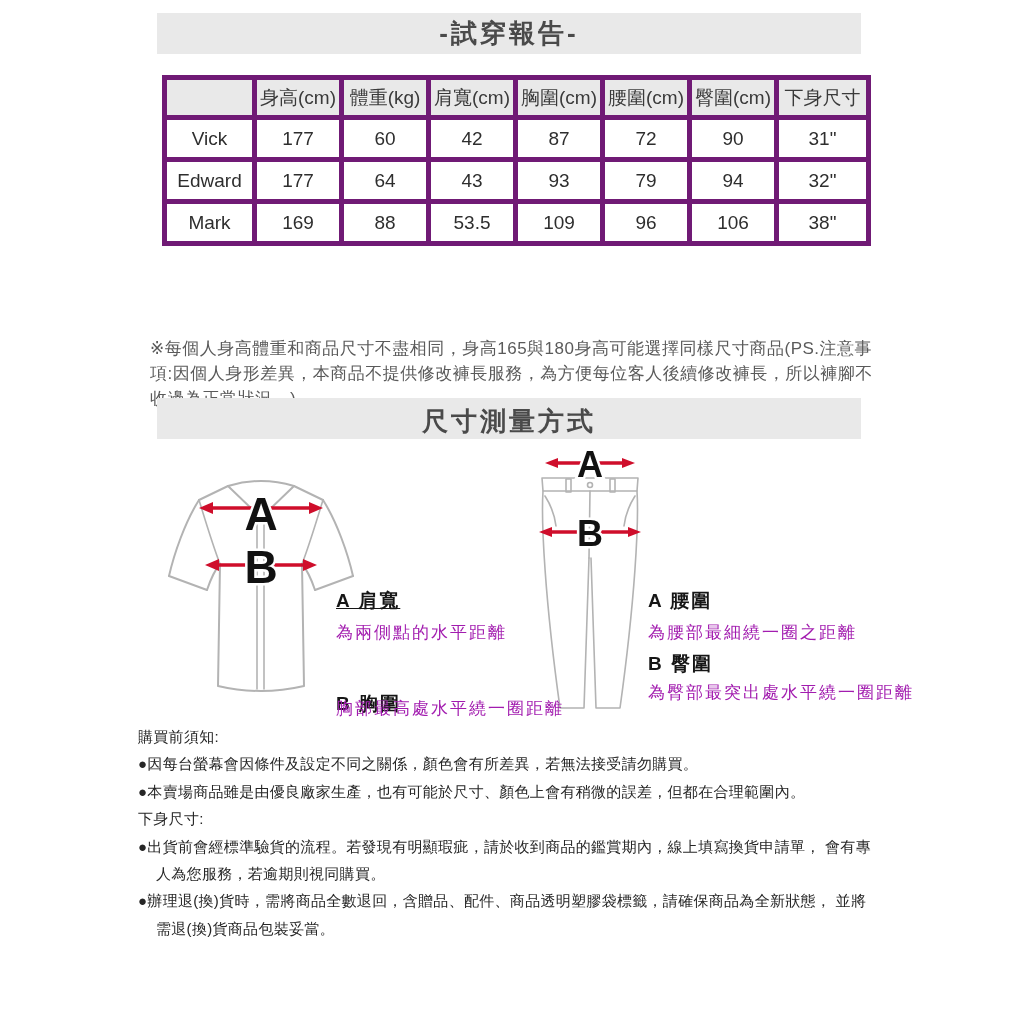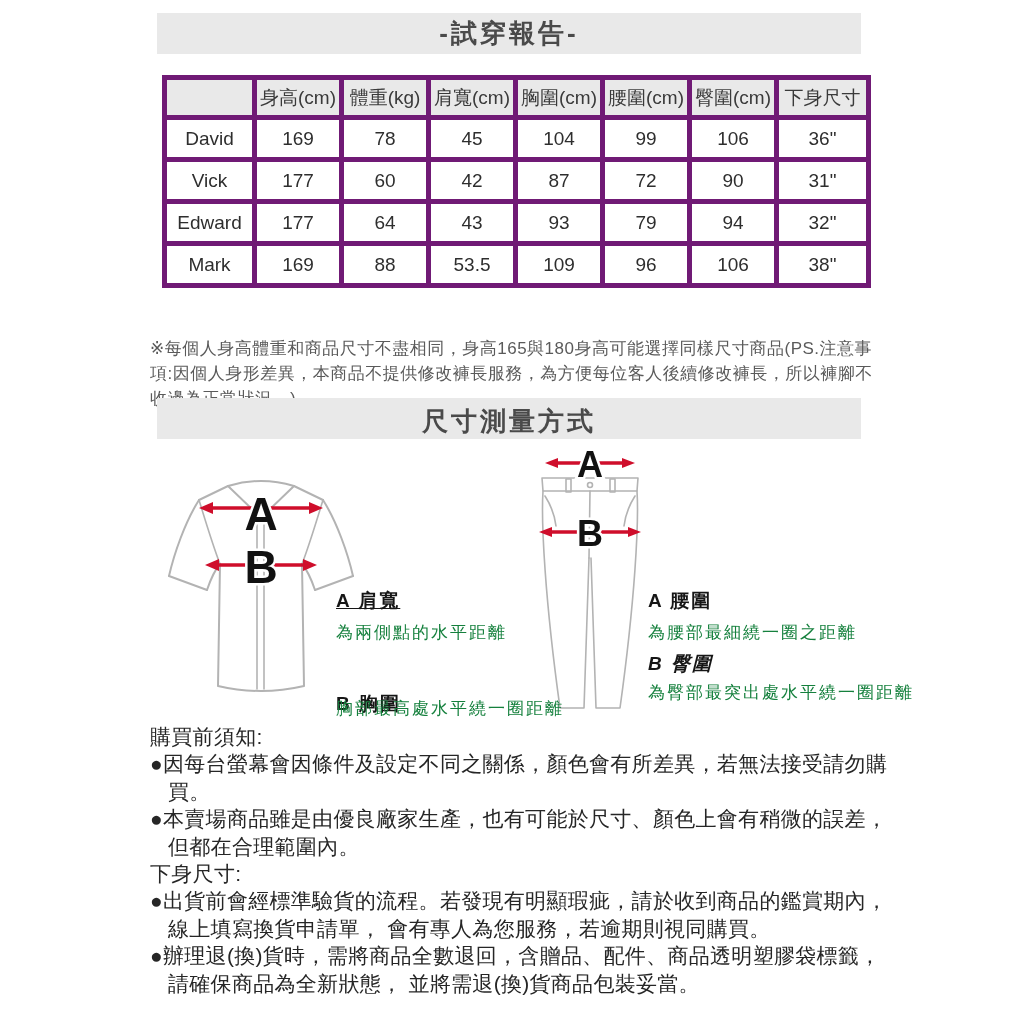--- a/index.html
+++ b/index.html
@@ -49,38 +49,38 @@
   }
 
   
   .m-label {
     position: absolute;
     font-size: 19px; font-weight: bold; color: #161616;
     letter-spacing: 2px; white-space: nowrap;
   }
   .m-desc {
     position: absolute;
-    font-size: 17px; color: #15803d;
+    font-size: 17px; color: #a21caf;
     letter-spacing: 2px; white-space: nowrap;
   }
   .svg-abs { position: absolute; }
   .garment { fill: none; stroke: #b3b3b3; stroke-width: 2; stroke-linejoin: round; stroke-linecap: round; }
   .garment-thin { fill: none; stroke: #b3b3b3; stroke-width: 1.6; stroke-linejoin: round; stroke-linecap: round; }
   .arrow-line { stroke-width: 3.4; fill: none; }
   .arrow-head { stroke: none; }
   .arrow-letter {
     font-family: "Liberation Sans", "DejaVu Sans", sans-serif;
     font-weight: bold; fill: #111111;
     paint-order: stroke; stroke: #ffffff; stroke-width: 5px;
   }
 
   
   .notices {
-    position: absolute; left: 150px; top: 723px; width: 742px;
-    font-size: 21px; line-height: 27.4px; color: #262626;
+    position: absolute; left: 138px; top: 723px; width: 742px;
+    font-size: 15px; line-height: 27.4px; color: #262626;
     letter-spacing: 0.3px;
   }
   .notices p { margin: 0; }
   .notices p.bullet { padding-left: 18px; text-indent: -18px; }
 </style>
 </head>
 <body>
 
 <div id="title-bar" class="gray-bar">
   <span>-試穿報告-</span>
@@ -104,30 +104,20 @@
       <th>體重(kg)</th>
       <th>肩寬(cm)</th>
       <th>胸圍(cm)</th>
       <th>腰圍(cm)</th>
       <th>臀圍(cm)</th>
       <th>下身尺寸</th>
     </tr>
   </thead>
   <tbody>
     <tr>
-      <td>David</td>
-      <td>169</td>
-      <td>78</td>
-      <td>45</td>
-      <td>104</td>
-      <td>99</td>
-      <td>106</td>
-      <td>36"</td>
-    </tr>
-    <tr>
       <td>Vick</td>
       <td>177</td>
       <td>60</td>
       <td>42</td>
       <td>87</td>
       <td>72</td>
       <td>90</td>
       <td>31"</td>
     </tr>
     <tr>
@@ -230,21 +220,21 @@
   </g>
 </svg>
 
 <div class="m-label" style="left:336px; top:588px;text-decoration:underline;">A 肩寬</div>
 <div class="m-desc" style="left:336px; top:621px;">為兩側點的水平距離</div>
 <div class="m-label" style="left:336px; top:651px;margin-top:40px;">B 胸圍</div>
 <div class="m-desc" style="left:336px; top:697px;">胸部最高處水平繞一圈距離</div>
 
 <div class="m-label" style="left:648px; top:588px;">A 腰圍</div>
 <div class="m-desc" style="left:648px; top:621px;text-align:center;">為腰部最細繞一圈之距離</div>
-<div class="m-label" style="left:648px; top:651px;font-style:italic;">B 臀圍</div>
+<div class="m-label" style="left:648px; top:651px;">B 臀圍</div>
 <div class="m-desc" style="left:648px; top:681px;">為臀部最突出處水平繞一圈距離</div>
 
 <div class="notices">
   <p>購買前須知:</p>
   <p class="bullet">●因每台螢幕會因條件及設定不同之關係，顏色會有所差異，若無法接受請勿購買。</p>
   <p class="bullet">●本賣場商品雖是由優良廠家生產，也有可能於尺寸、顏色上會有稍微的誤差，但都在合理範圍內。</p>
   <p>下身尺寸:</p>
   <p class="bullet">●出貨前會經標準驗貨的流程。若發現有明顯瑕疵，請於收到商品的鑑賞期內，線上填寫換貨申請單， 會有專人為您服務，若逾期則視同購買。</p>
   <p class="bullet">●辦理退(換)貨時，需將商品全數退回，含贈品、配件、商品透明塑膠袋標籤，請確保商品為全新狀態， 並將需退(換)貨商品包裝妥當。</p>
 

